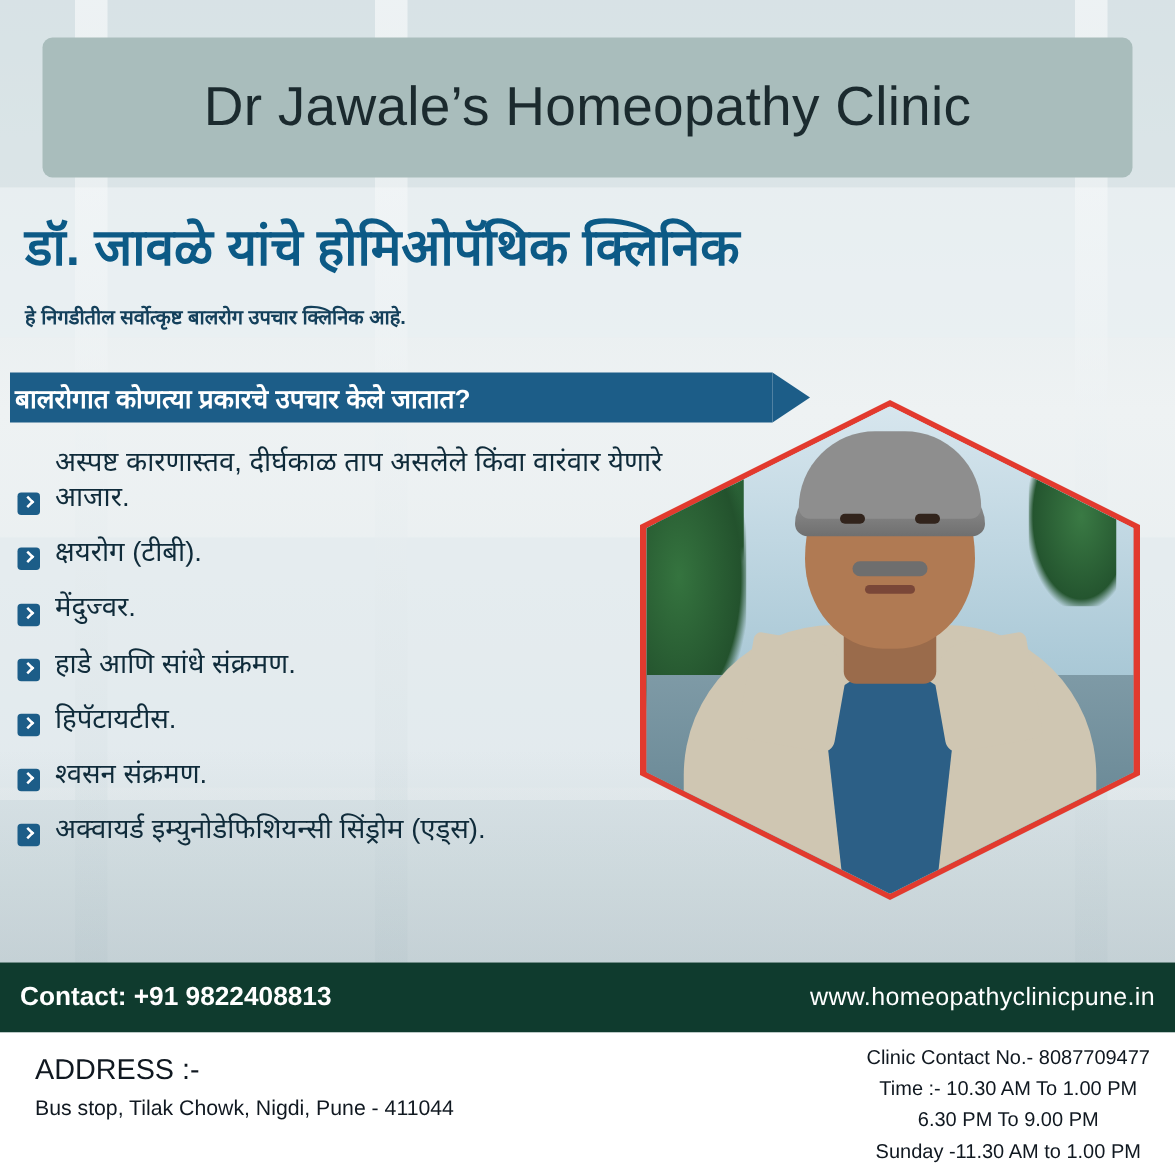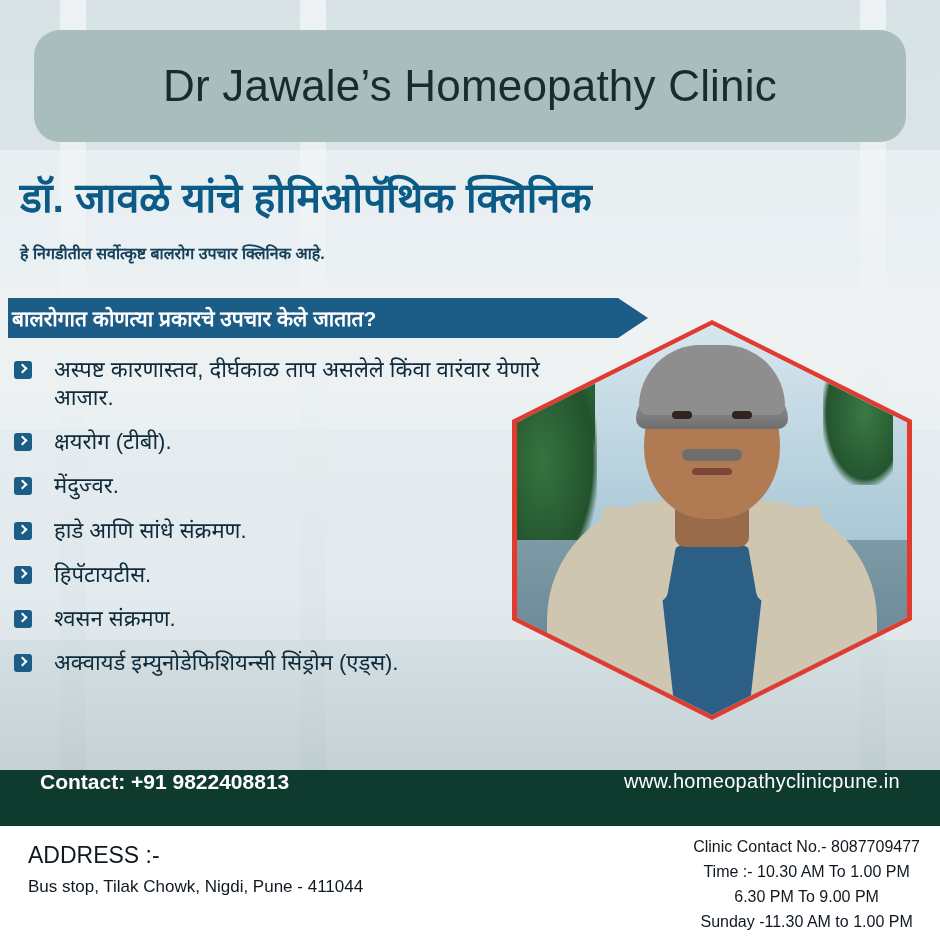--- a/index.html
+++ b/index.html
@@ -34,21 +34,21 @@
   .bg-shadow {
     position: absolute; left:0; right:0; top: 600px; height: 170px;
     background: linear-gradient(180deg, rgba(150,170,176,0) 0%, rgba(120,140,148,.20) 100%);
   }
 
   
   .title-card {
     position: absolute; left: 34px; top: 30px;
     width: 872px; height: 112px;
     background: #a9bdbc;
-    border-radius: 26px;
+    border-radius: 8px;
     display: flex; align-items: center; justify-content: center;
   }
   .title-card h1 {
     font-size: 44px; font-weight: 400; color: #1b2a2e;
     letter-spacing: .2px; white-space: nowrap;
   }
 
   .dev-title {
     position: absolute; left: 20px; top: 168px;
     font-size: 41px; font-weight: bold; color: #0c5a86;
@@ -72,21 +72,21 @@
     border-bottom: 20px solid transparent;
     border-left: 30px solid #1c5d88;
   }
   .q-banner span {
     color: #ffffff; font-size: 21px; font-weight: bold;
     padding-left: 4px; white-space: nowrap;
   }
 
   
   .list { position: absolute; left: 14px; top: 356px; width: 560px; }
-  .li { display: flex; align-items: flex-start; margin-bottom: 16px; gap: 10px; }
+  .li { display: flex; align-items: flex-end; margin-bottom: 16px; }
   .li .bchev {
     flex: 0 0 auto; width: 18px; height: 18px; margin-top: 5px; margin-right: 12px;
     background: #1c5d88; border-radius: 3px;
     position: relative;
   }
   .li .bchev:before {
     content: ""; position: absolute; left: 5px; top: 4px;
     width: 5px; height: 5px;
     border-right: 2px solid #fff; border-top: 2px solid #fff;
     transform: rotate(45deg);
@@ -169,22 +169,22 @@
   }
   .ph-mouth {
     position:absolute; left:50%; margin-left:-20px; bottom: 240px;
     width: 40px; height: 7px; background:#7a4738; border-radius: 5px;
   }
 
   
   .contact-bar {
     position: absolute; left: 0; top: 770px; width: 940px; height: 56px;
     background: #0f3b2e;
-    display: flex; justify-content: space-between;
-    padding: 0 40px;
+    display: flex; align-items: center; justify-content: space-between;
+    padding: 0 16px;
   }
   .contact-bar .c-left { color:#ffffff; font-size: 21px; font-weight: bold; }
   .contact-bar .c-right { color:#ffffff; font-size: 20px; font-weight: normal; letter-spacing:.3px; }
 
   
   .footer { position:absolute; left:0; top:826px; width:940px; height:114px; background:#ffffff; }
   .addr { position:absolute; left: 28px; top: 16px; }
   .addr .a-title { font-size: 23px; font-weight: normal; color:#101820; }
   .addr .a-l1, .addr .a-l2 { font-size: 17px; color:#101820; margin-top: 8px; }
   .hours { position:absolute; right: 20px; top: 12px; text-align: center; }

